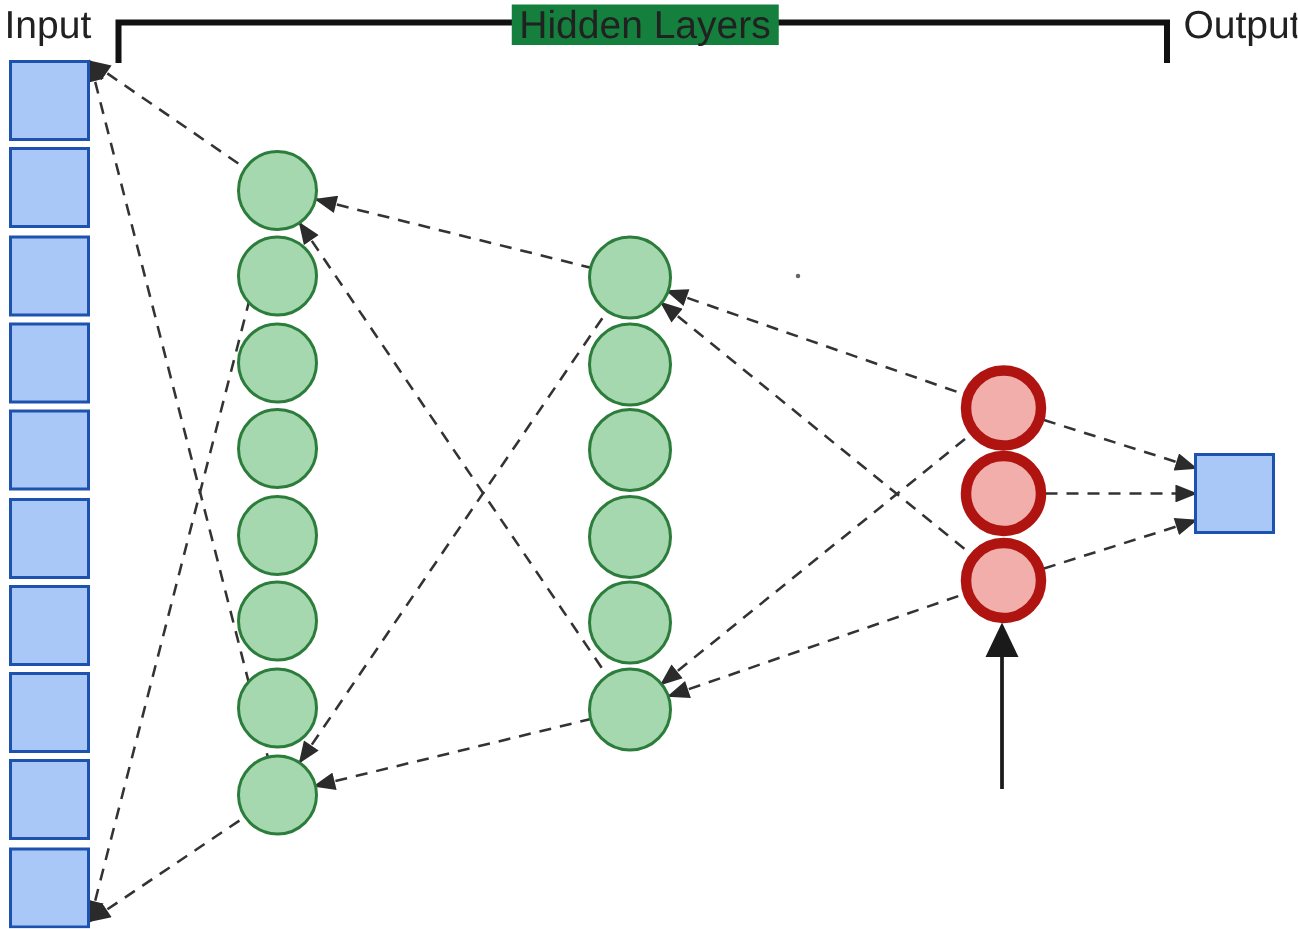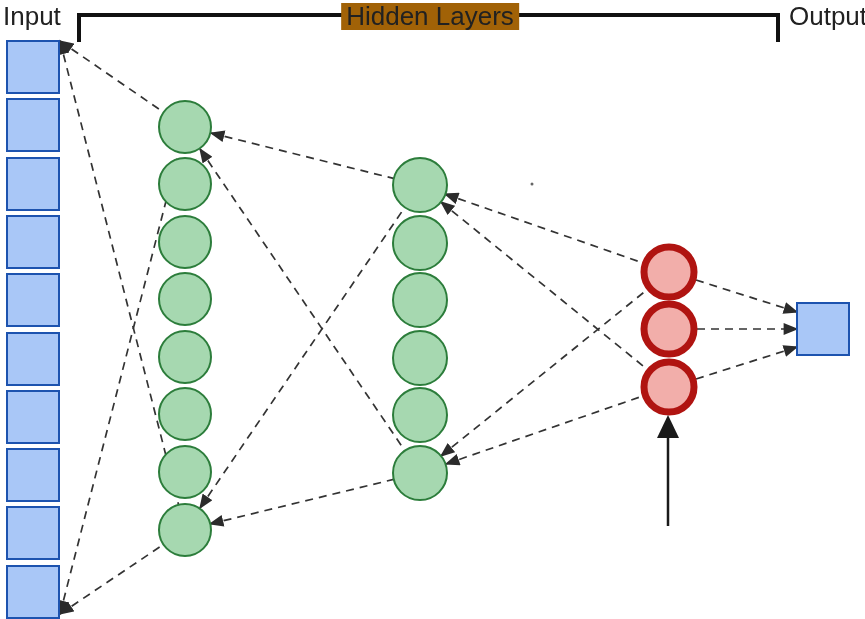--- a/index.html
+++ b/index.html
@@ -3,21 +3,21 @@
 <meta charset="utf-8">
 <style>
   html,body{margin:0;padding:0;background:#ffffff;}
   #stage{
     position:relative;width:865px;height:619px;overflow:hidden;background:#ffffff;
     font-family:"Liberation Sans", sans-serif;
   }
   #diagram-svg{position:absolute;left:0;top:0;z-index:1;}
   .lbl{position:absolute;z-index:2;color:#212121;white-space:nowrap;line-height:1.05;}
   .lbl-top{font-size:26px;top:3px;}
-  #hidden-layers-label{left:430px;transform:translateX(-50%);background:#a16207;padding:0 5px;}
+  #hidden-layers-label{left:430px;transform:translateX(-50%);background:#15803d;padding:0 5px;}
   #input-label{left:3px;}
   #output-label{left:789px;}
   #embeddings-label{font-size:36px;left:670px;top:528px;transform:translateX(-50%);}
 </style>
 </head>
 <body>
 
 <div id="stage">
   <svg id="diagram-svg" width="865" height="619" viewBox="0 0 865 619">
     <defs>

